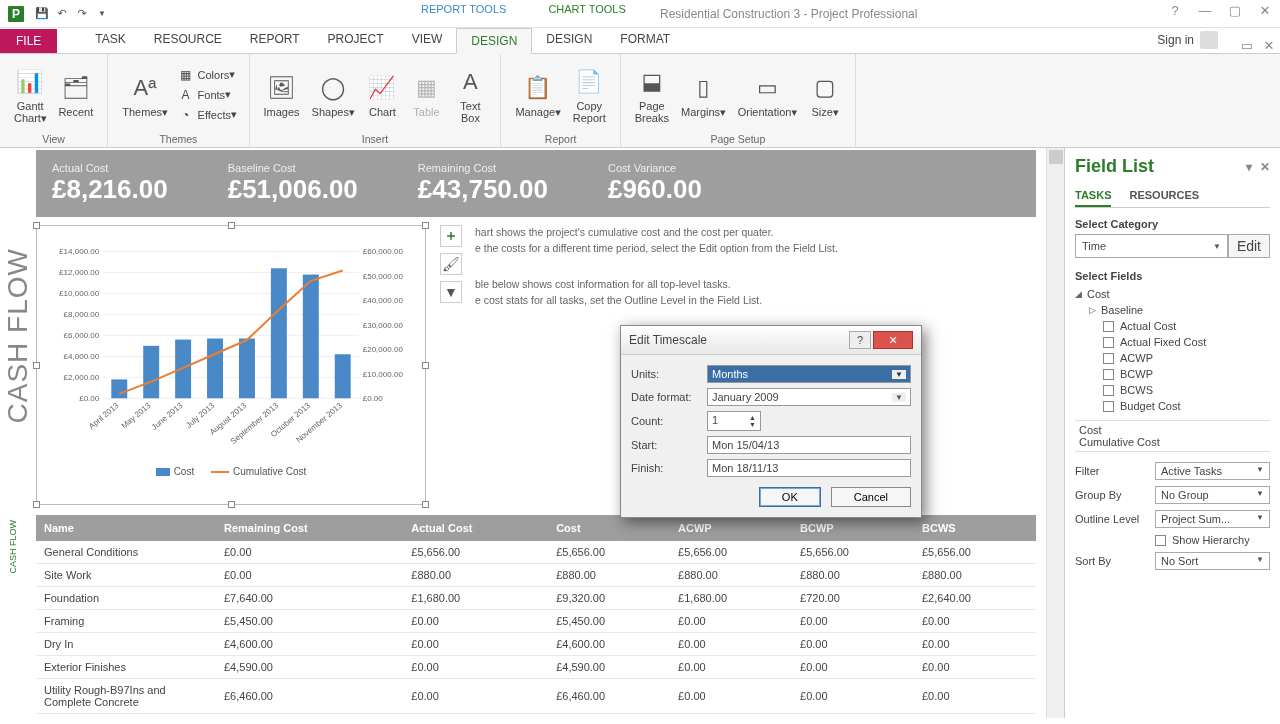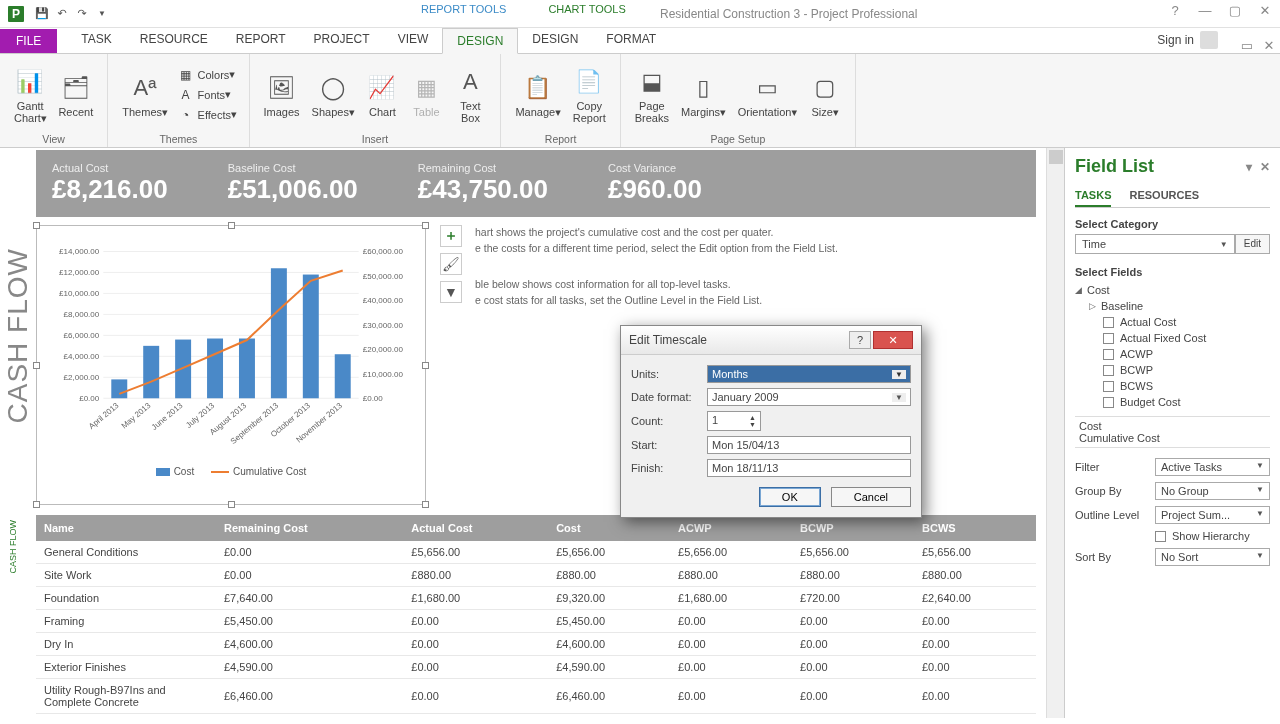--- a/index.html
+++ b/index.html
@@ -8,21 +8,21 @@
 .tb-icon{width:24px;height:24px;margin:0 4px;display:flex;align-items:center;justify-content:center}
 .proj-icon{background:#2b7d2b;color:#fff;font-weight:bold;font-size:12px;width:16px;height:16px;display:flex;align-items:center;justify-content:center;border-radius:1px}
 .qat-icon{width:20px;height:20px;display:flex;align-items:center;justify-content:center;color:#555}
 .tool-label{background:#fff;border:1px solid transparent;font-size:11px;padding:2px 10px;color:#444;display:inline-block;text-align:center}
 .tool-label.rep{color:#3b8bc7;border-bottom:none}
 .tool-label.cht{color:#2b7d2b;border-bottom:none}
 .app-title{position:absolute;left:660px;color:#888;font-size:12px}
 .win-ctrl{position:absolute;right:0;top:0;display:flex;align-items:center}
 .win-ctrl span{width:30px;text-align:center;color:#888;padding:3px;font-size:13px}
 .tabs{height:26px;display:flex;align-items:flex-end;background:#fff;border-bottom:1px solid #ccc}
-.file-tab{background:#a21caf;color:#fff;padding:5px 16px;font-size:12px;margin-right:10px}
+.file-tab{background:#be185d;color:#fff;padding:5px 16px;font-size:12px;margin-right:24px}
 .tab{padding:5px 14px;font-size:12px;color:#444;cursor:pointer}
 .tab.active{color:#2b7d2b;border:1px solid #ccc;border-bottom:1px solid #f6f6f6;background:#f6f6f6;position:relative;top:1px}
 .signin{margin-left:auto;padding:4px 8px;font-size:12px;color:#444;display:flex;align-items:center}
 .signin .av{width:18px;height:18px;background:#ddd;border-radius:2px;margin-left:6px}
 .sub-win{display:flex;align-items:center;margin-left:10px}
 .sub-win span{width:22px;text-align:center;color:#888;font-size:13px}
 .ribbon{height:94px;background:#f6f6f6;display:flex;border-bottom:1px solid #ccc}
 .rgroup{border-right:1px solid #ddd;padding:4px 8px 0 8px;display:flex;flex-direction:column}
 .rgroup .items{flex:1;display:flex;align-items:center}
 .rgroup .glabel{text-align:center;font-size:10.5px;color:#666;padding:2px 0}
@@ -58,21 +58,21 @@
 .scroll-thumb{background:#ccc;width:14px;position:absolute}
 .panel{flex:1;border-left:1px solid #ccc;padding:8px 10px;background:#fff}
 .panel h2{font-size:18px;color:#2b7d2b;font-weight:700;margin-bottom:8px;display:flex;align-items:center;justify-content:space-between}
 .panel h2 .pclose{font-size:12px;color:#888;display:flex;gap:8px}
 .ptabs{display:flex;gap:18px;border-bottom:1px solid #ccc;margin-bottom:10px}
 .ptab{font-size:11px;font-weight:700;color:#555;padding:4px 0;cursor:pointer}
 .ptab.active{color:#2b7d2b;border-bottom:2px solid #2b7d2b}
 .plabel{font-size:11px;font-weight:700;color:#444;margin-bottom:4px}
 .prow{display:flex;margin-bottom:12px}
 .psel{flex:1;border:1px solid #aaa;padding:3px 6px;font-size:11px;background:#fff;display:flex;justify-content:space-between;align-items:center}
-.pbtn{border:1px solid #aaa;padding:3px 8px;font-size:10px;background:#f6f6f6}
+.pbtn{border:1px solid #aaa;padding:3px 8px;font-size:14px;background:#f6f6f6}
 .tree{font-size:11px;margin-bottom:6px}
 .tree .trow{display:flex;align-items:center;padding:2px 0}
 .tree .tog{width:12px;display:inline-block;color:#666;font-size:9px}
 .tree .chk{width:11px;height:11px;border:1px solid #888;margin-right:6px;display:inline-block}
 .tree .ind1{padding-left:14px}.tree .ind2{padding-left:28px}
 .botbox{border-top:1px solid #ddd;border-bottom:1px solid #ddd;padding:3px 4px;margin-bottom:10px}
 .frow{display:flex;align-items:center;margin-bottom:6px;font-size:11px}
 .frow .fl{width:80px}
 .frow .fsel{flex:1;border:1px solid #aaa;padding:2px 5px;display:flex;justify-content:space-between;background:#fff}
 .dialog{position:absolute;left:620px;top:325px;width:302px;background:#f0f0f0;border:1px solid #888;box-shadow:4px 4px 14px rgba(0,0,0,.5);z-index:100}

